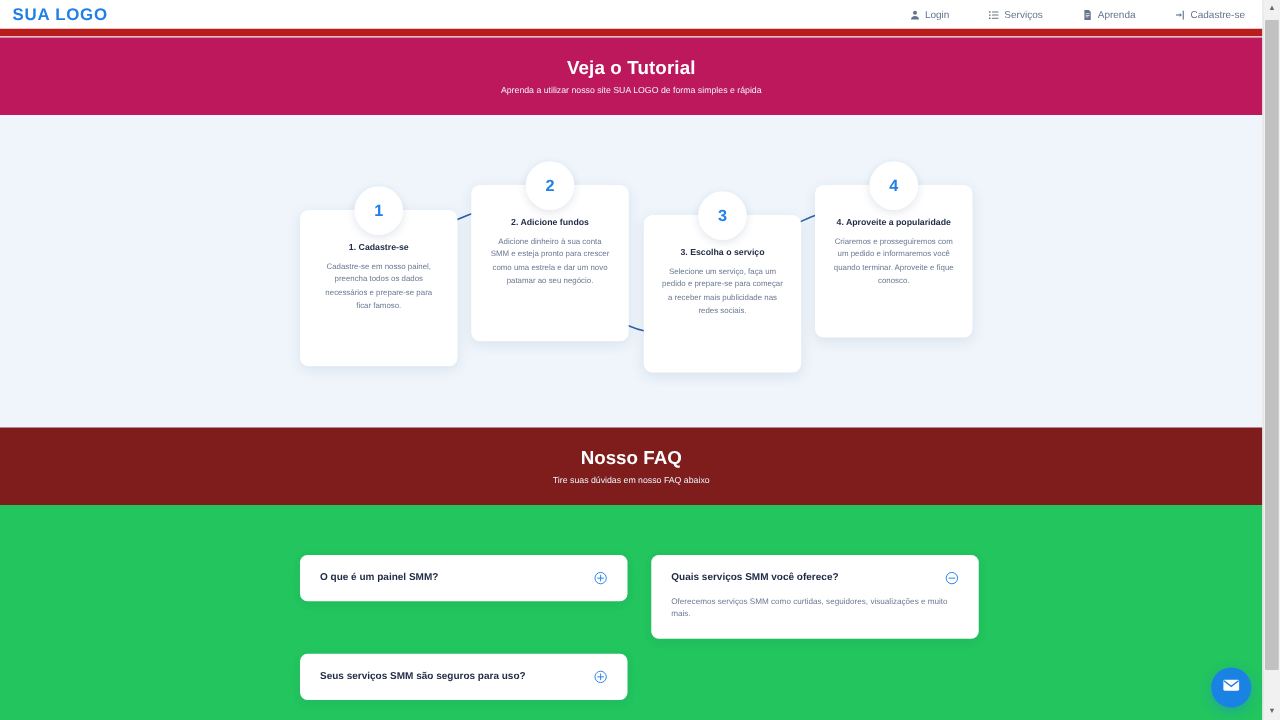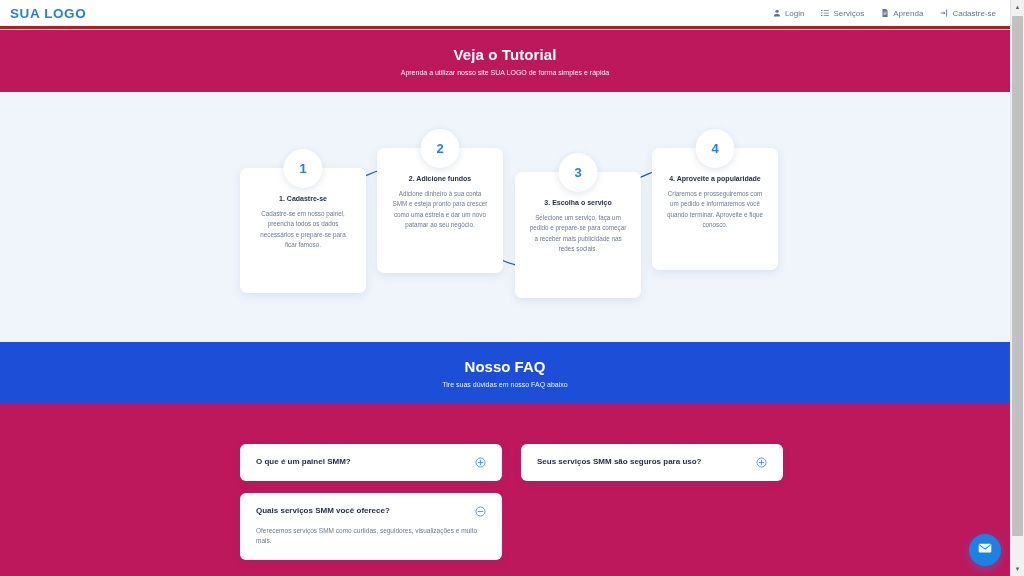--- a/index.html
+++ b/index.html
@@ -17,31 +17,31 @@
   }
 
   
   .navbar {
     position: absolute; top: 0; left: 0;
     width: 1010px; height: 29px;
     background: #ffffff;
     display: flex; align-items: center;
     justify-content: space-between;
     padding: 0 14px 0 10px;
-    border-bottom: 3px solid #b91c1c;
+    border-bottom: 6px solid #b91c1c;
   }
   .brand {
     font-size: 13.5px;
     font-weight: bold;
     letter-spacing: 0.6px;
     color: #2180e8;
   }
   .nav-links {
     display: flex; align-items: center;
-    gap: 17px;
+    gap: 32px;
   }
   .nav-link {
     display: flex; align-items: center;
     gap: 4px;
     font-size: 8px;
     color: #64748b;
     cursor: pointer;
     white-space: nowrap;
   }
   .nav-link .ico { display: flex; align-items: center; }
@@ -130,38 +130,38 @@
     width: 535px; height: 160px;
     overflow: visible;
     pointer-events: none;
   }
 
   
   .faq-banner {
     position: absolute;
     top: 342px; left: 0;
     width: 1010px; height: 62px;
-    background: #1d4ed8;
+    background: #7f1d1d;
     display: flex; flex-direction: column;
     align-items: center; justify-content: center;
     gap: 6px;
   }
   .faq-title {
     font-size: 15px; font-weight: bold; color: #ffffff;
   }
   .faq-sub {
     font-size: 7px; color: #eaf3fd;
   }
 
   
   .faq-section {
     position: absolute;
     top: 404px; left: 0;
     width: 1010px; height: 172px;
-    background: #be185d;
+    background: #22c55e;
   }
   .faq-grid {
     position: absolute;
     left: 240px; top: 40px;
     width: 543px;
     display: grid;
     grid-template-columns: 262px 262px;
     column-gap: 19px;
     row-gap: 12px;
     align-items: start;
@@ -357,46 +357,46 @@
           <div class="faq-toggle">
             <svg width="11" height="11" viewBox="0 0 16 16" fill="none" stroke="#2180e8" stroke-width="1.1">
               <circle cx="8" cy="8" r="6.6"></circle>
               <path d="M8 4.6v6.8M4.6 8h6.8" stroke-linecap="round"></path>
             </svg>
           </div>
         </div>
 
       </div>
 
-      <div class="faq-card collapsed">
-        <div class="faq-head">
-          <div class="faq-q">Seus serviços SMM são seguros para uso?</div>
-          <div class="faq-toggle">
-            <svg width="11" height="11" viewBox="0 0 16 16" fill="none" stroke="#2180e8" stroke-width="1.1">
-              <circle cx="8" cy="8" r="6.6"></circle>
-              <path d="M8 4.6v6.8M4.6 8h6.8" stroke-linecap="round"></path>
-            </svg>
-          </div>
-        </div>
-
-      </div>
-
       <div class="faq-card">
         <div class="faq-head">
           <div class="faq-q">Quais serviços SMM você oferece?</div>
           <div class="faq-toggle">
             <svg width="11" height="11" viewBox="0 0 16 16" fill="none" stroke="#2180e8" stroke-width="1.1">
               <circle cx="8" cy="8" r="6.6"></circle>
               <path d="M4.6 8h6.8" stroke-linecap="round"></path>
             </svg>
           </div>
         </div>
         <div class="faq-answer">Oferecemos serviços SMM como curtidas, seguidores, visualizações e muito mais.</div>
       </div>
 
+      <div class="faq-card collapsed">
+        <div class="faq-head">
+          <div class="faq-q">Seus serviços SMM são seguros para uso?</div>
+          <div class="faq-toggle">
+            <svg width="11" height="11" viewBox="0 0 16 16" fill="none" stroke="#2180e8" stroke-width="1.1">
+              <circle cx="8" cy="8" r="6.6"></circle>
+              <path d="M8 4.6v6.8M4.6 8h6.8" stroke-linecap="round"></path>
+            </svg>
+          </div>
+        </div>
+
+      </div>
+
 
     </div>
   </div>
 
   <div class="chat-fab">
     <span>
       <svg width="14" height="14" viewBox="0 0 20 20" fill="#ffffff">
         <rect x="1" y="4" width="18" height="12.5" rx="1.6"></rect>
         <path d="M1.6 5.2 L10 11.6 L18.4 5.2" fill="none" stroke="#1a82e2" stroke-width="1.6"></path>
       </svg>

